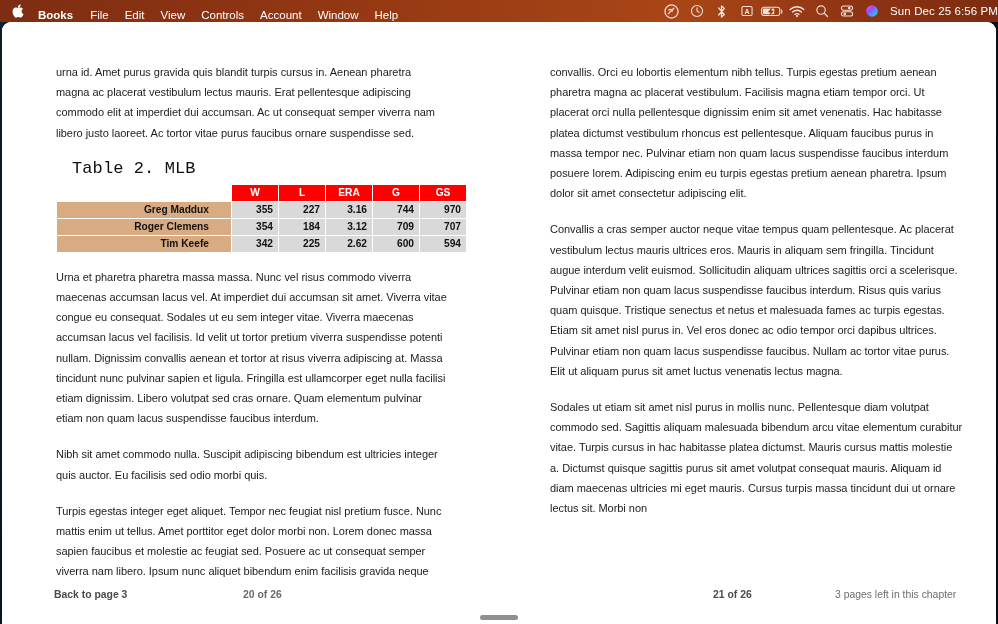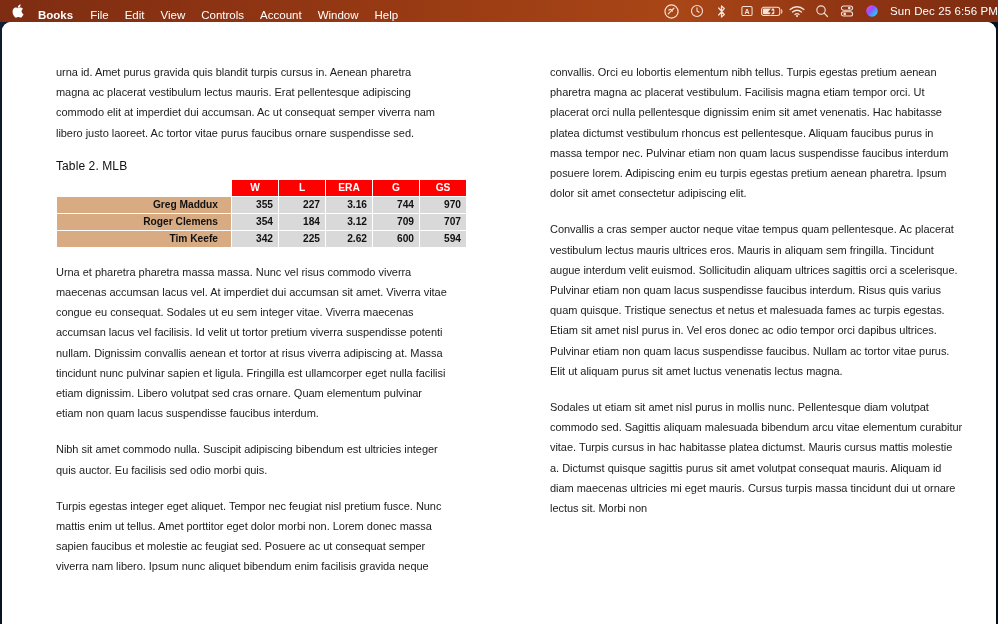--- a/index.html
+++ b/index.html
@@ -142,24 +142,24 @@
     line-height: 20.2px;
     color: #1c1c1e;
     margin: 0 0 16px 0;
     text-align: left;
     letter-spacing: -0.05px;
     word-spacing: 0.1px;
   }
 
   
   .table-caption {
-    font-family: Liberation Sans, sans-serif;
-    font-size: 12px;
+    font-family: Liberation Mono, monospace;
+    font-size: 17px;
     color: #101010;
-    margin: 0 0 6px 0;
+    margin: 0 0 6px 16px;
     letter-spacing: 0.1px;
   }
   table.mlb {
     border-collapse: separate;
     border-spacing: 1.5px;
     margin: 0 0 14px 0;
     width: 100%;
     table-layout: fixed;
     background: #ffffff;
   }
@@ -179,21 +179,21 @@
   table.mlb th.hdr {
     background: #fe0000;
     color: #ffffff;
     text-align: center;
     font-weight: bold;
   }
   table.mlb td.name {
     background: #d8ab83;
     color: #111111;
     text-align: right;
-    padding-right: 13px;
+    padding-right: 22px;
   }
   table.mlb td.num {
     background: #d9d9d9;
     color: #111111;
     text-align: right;
     padding-right: 5px;
   }
 
   
   #footer {
@@ -394,15 +394,22 @@
         <p class="body">Turpis egestas integer eget aliquet. Tempor nec feugiat nisl pretium fusce. Nunc mattis enim ut tellus. Amet porttitor eget dolor morbi non. Lorem donec massa sapien faucibus et molestie ac feugiat sed. Posuere ac ut consequat semper viverra nam libero. Ipsum nunc aliquet bibendum enim facilisis gravida neque</p>
       </div>
 
       <div class="page-col right">
         <p class="body">convallis. Orci eu lobortis elementum nibh tellus. Turpis egestas pretium aenean pharetra magna ac placerat vestibulum. Facilisis magna etiam tempor orci. Ut placerat orci nulla pellentesque dignissim enim sit amet venenatis. Hac habitasse platea dictumst vestibulum rhoncus est pellentesque. Aliquam faucibus purus in massa tempor nec. Pulvinar etiam non quam lacus suspendisse faucibus interdum posuere lorem. Adipiscing enim eu turpis egestas pretium aenean pharetra. Ipsum dolor sit amet consectetur adipiscing elit.</p>
         <p class="body">Convallis a cras semper auctor neque vitae tempus quam pellentesque. Ac placerat vestibulum lectus mauris ultrices eros. Mauris in aliquam sem fringilla. Tincidunt augue interdum velit euismod. Sollicitudin aliquam ultrices sagittis orci a scelerisque. Pulvinar etiam non quam lacus suspendisse faucibus interdum. Risus quis varius quam quisque. Tristique senectus et netus et malesuada fames ac turpis egestas. Etiam sit amet nisl purus in. Vel eros donec ac odio tempor orci dapibus ultrices. Pulvinar etiam non quam lacus suspendisse faucibus. Nullam ac tortor vitae purus. Elit ut aliquam purus sit amet luctus venenatis lectus magna.</p>
         <p class="body">Sodales ut etiam sit amet nisl purus in mollis nunc. Pellentesque diam volutpat commodo sed. Sagittis aliquam malesuada bibendum arcu vitae elementum curabitur vitae. Turpis cursus in hac habitasse platea dictumst. Mauris cursus mattis molestie a. Dictumst quisque sagittis purus sit amet volutpat consequat mauris. Aliquam id diam maecenas ultricies mi eget mauris. Cursus turpis massa tincidunt dui ut ornare lectus sit. Morbi non</p>
       </div>
     </div>
 
+    <div id="footer">
+      <div class="foot-txt" id="foot-back">Back to page 3</div>
+      <div class="foot-txt" id="foot-left-p">20 of 26</div>
+      <div class="foot-txt" id="foot-right-p">21 of 26</div>
+      <div class="foot-txt" id="foot-remain">3 pages left in this chapter</div>
+      <div id="home-indicator"></div>
+    </div>
 
   </div>
 </div>
 
 </body></html>

